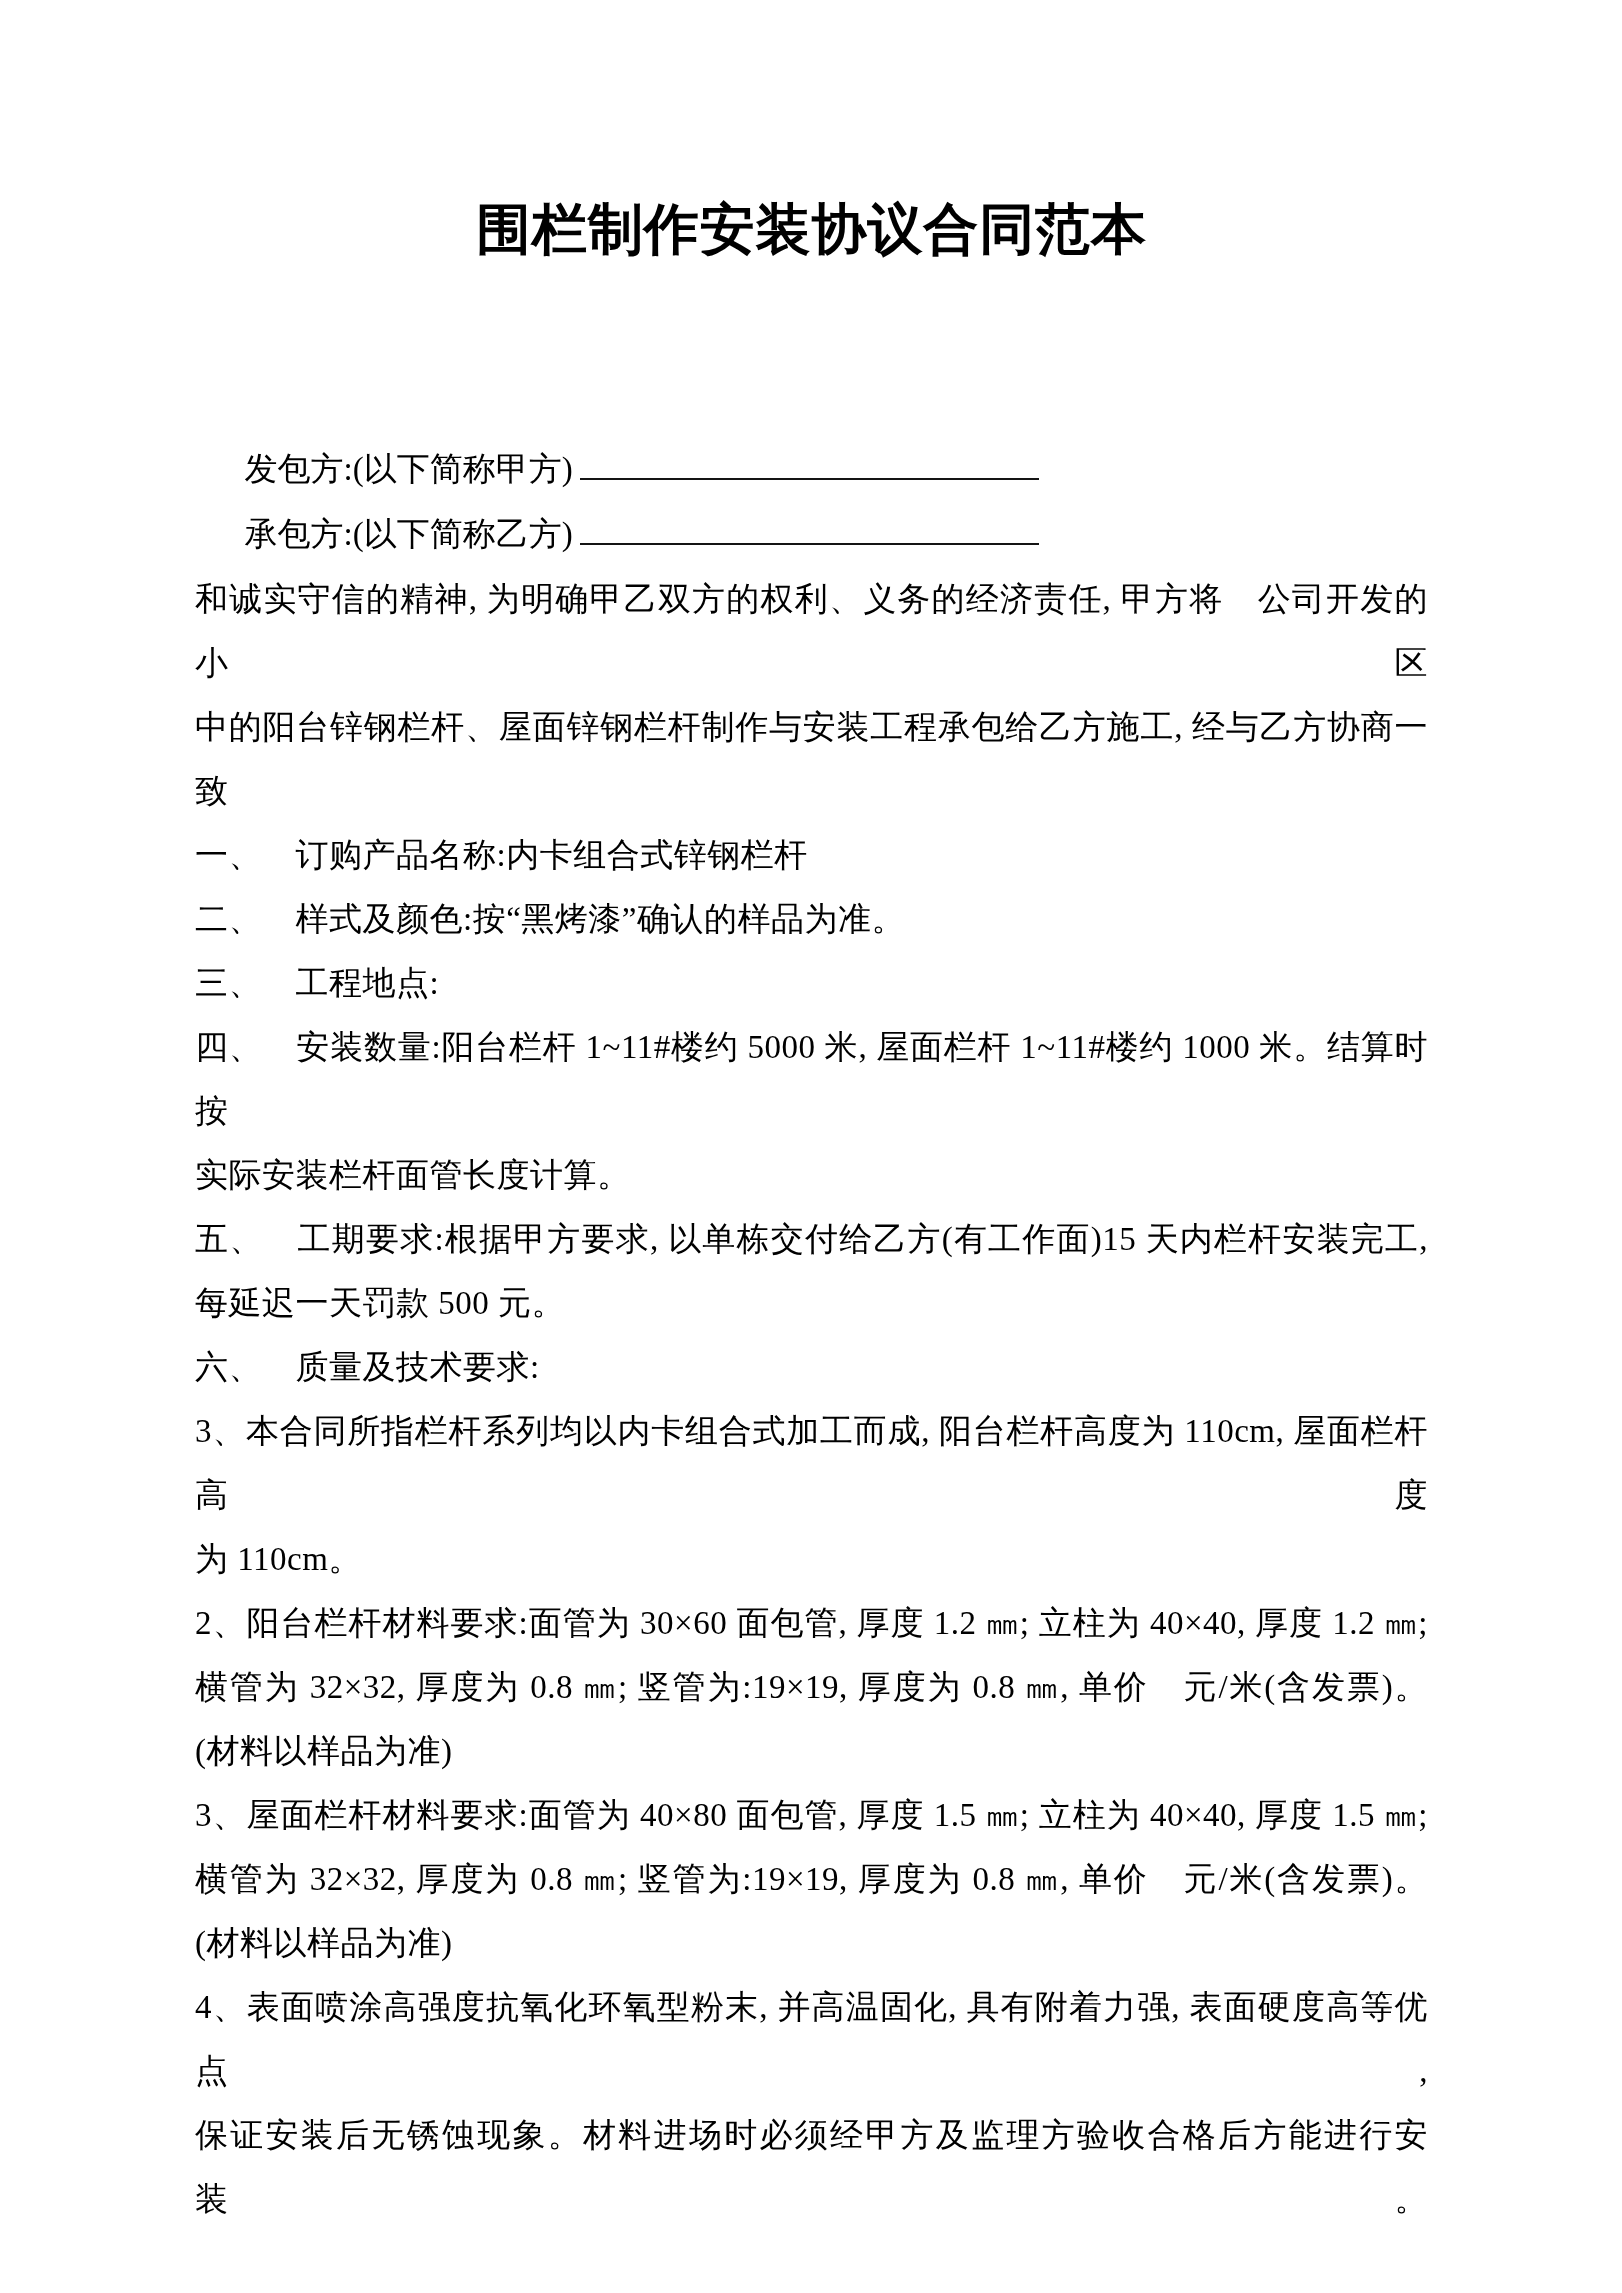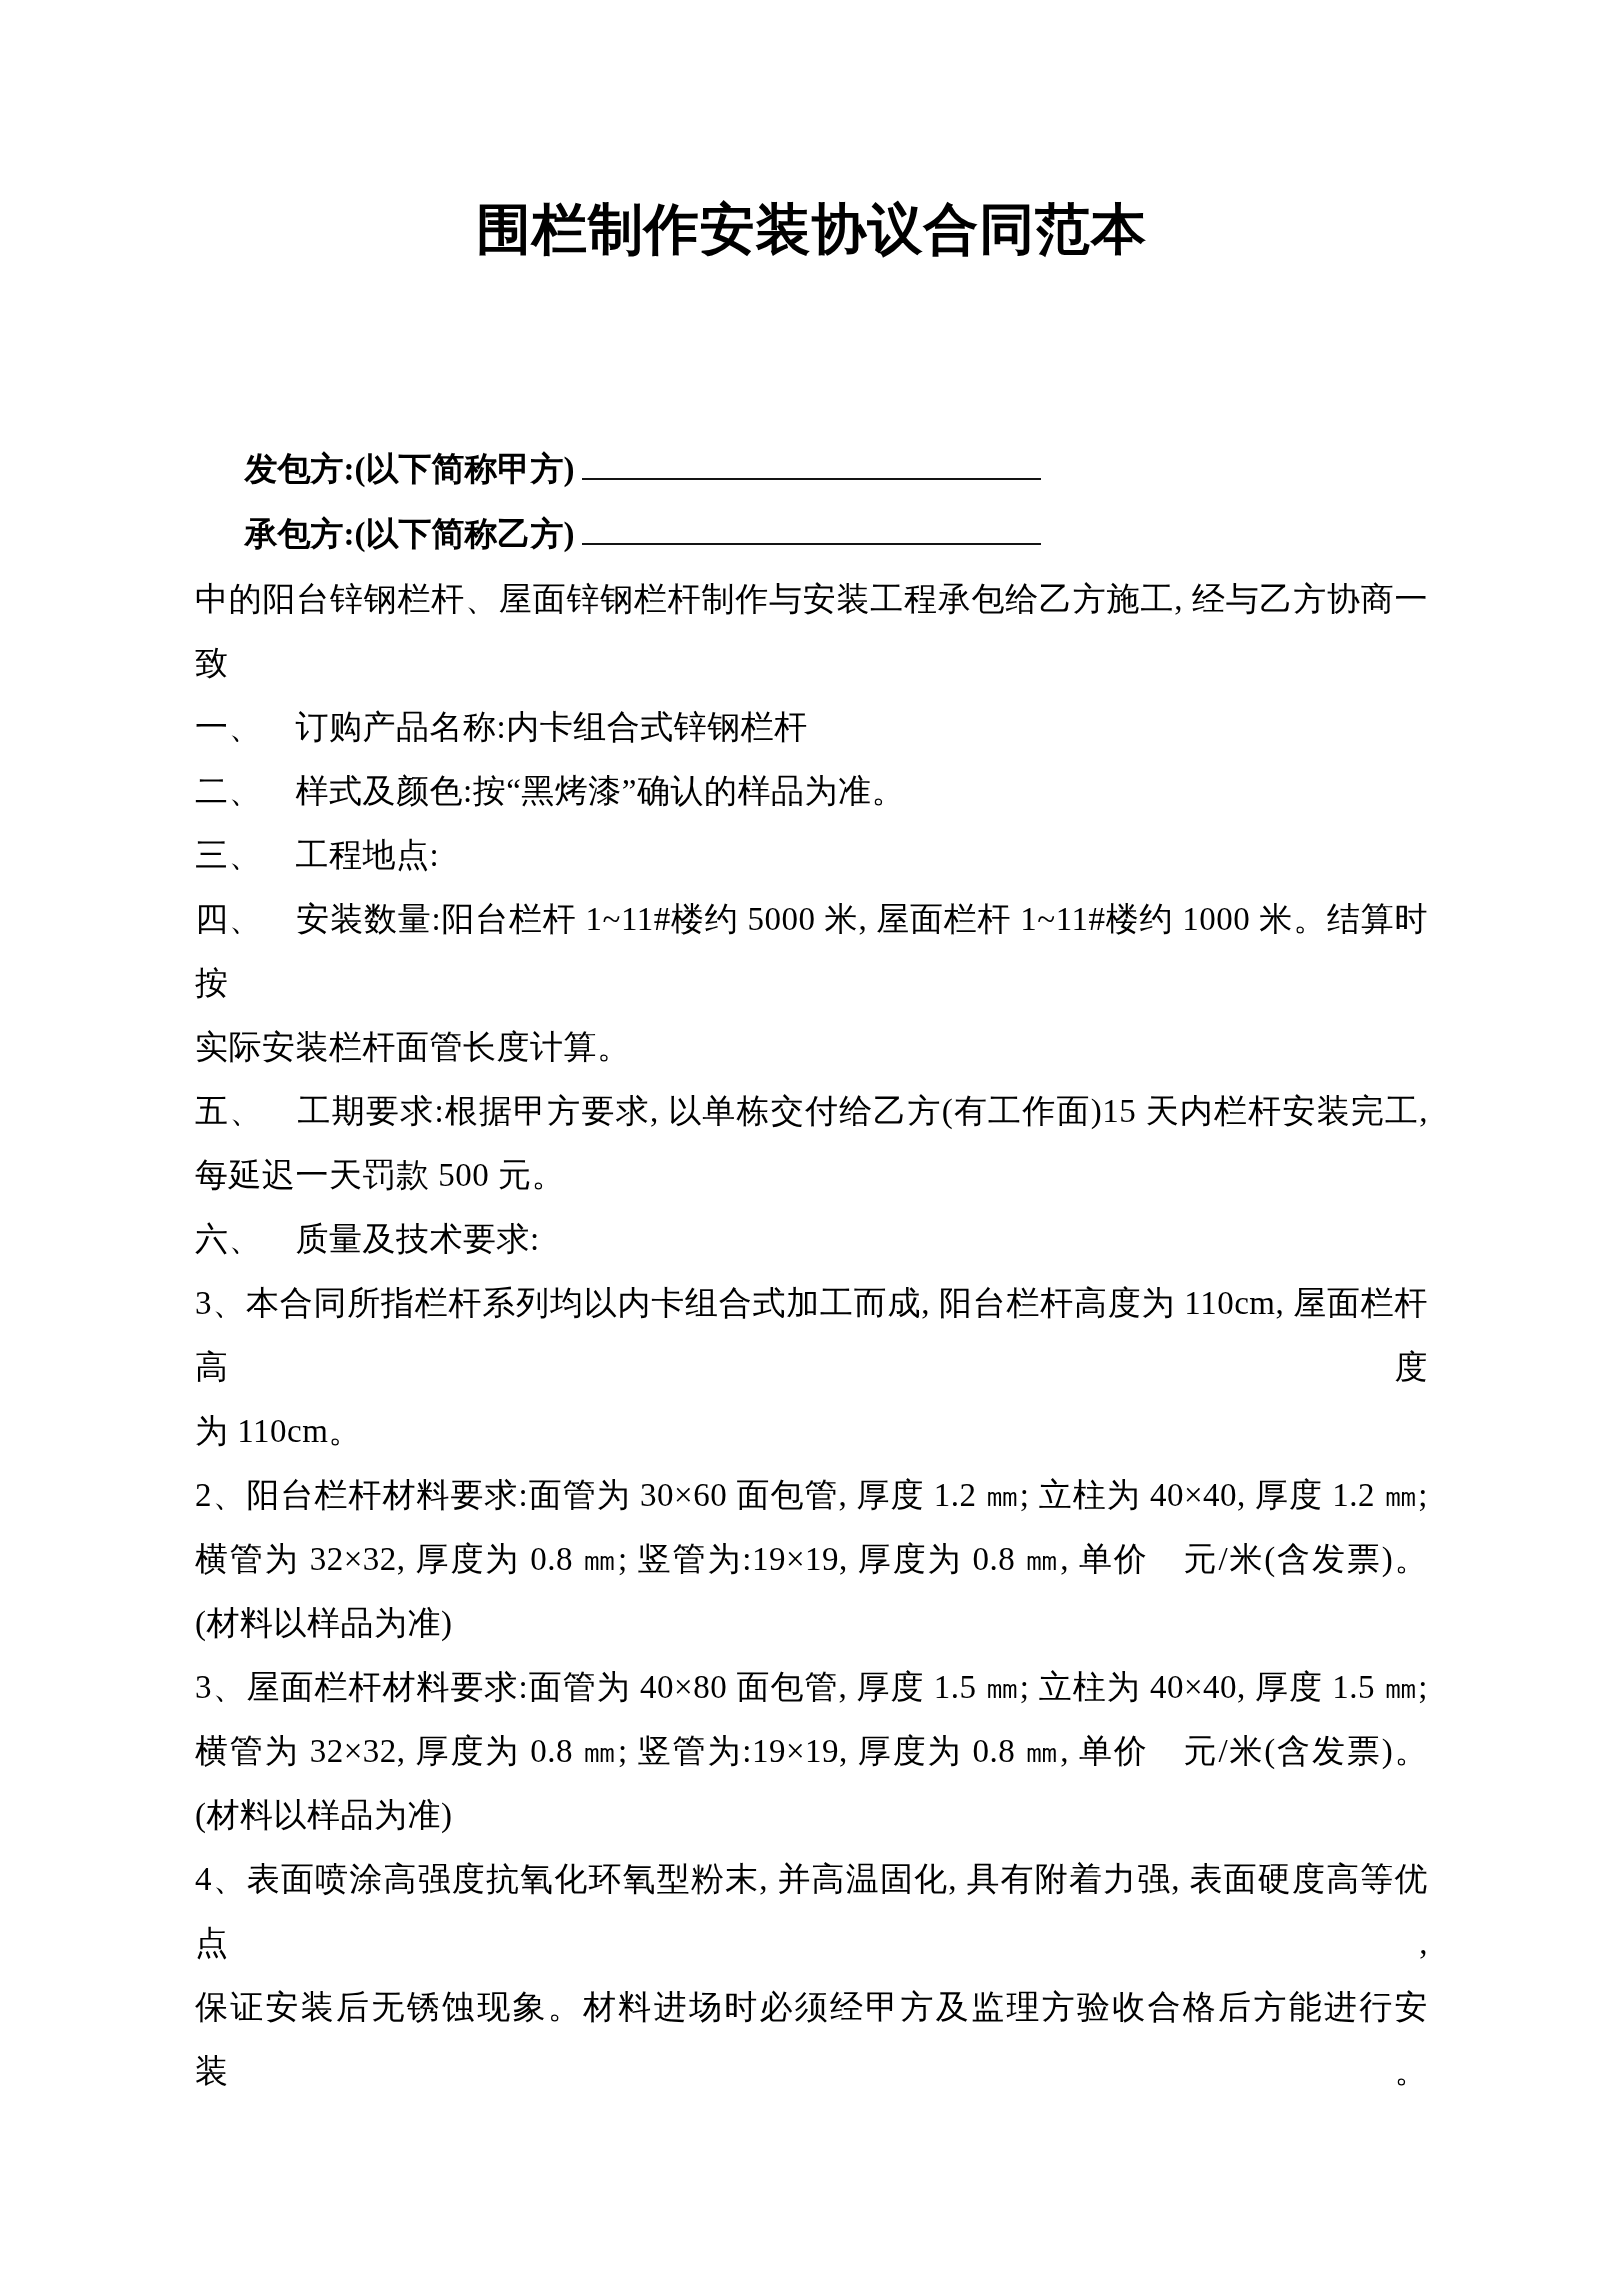--- a/index.html
+++ b/index.html
@@ -17,21 +17,21 @@
 
   .title {
     margin-top: 196px;
     font-size: 55px;
     line-height: 67px;
     font-weight: 700;
     text-align: center;
     letter-spacing: 0.9px;
   }
 
-  .parties { margin-top: 109px; font-weight: bold; }
+  .parties { margin-top: 109px; }
 
   .party-line {
     font-size: 33px;
     line-height: 65px;
     height: 65px;
     white-space: pre-wrap;
   }
 
   .blank {
     display: inline-block;
@@ -66,20 +66,21 @@
   <div class="parties">
     <div class="party-line">
       <span>发包方:(以下简称甲方)</span><span class="blank"></span>
     </div>
     <div class="party-line">
       <span>承包方:(以下简称乙方)</span><span class="blank"></span>
     </div>
   </div>
 
   <div class="body-text">
+      <div class="line j">和诚实守信的精神, 为明确甲乙双方的权利、义务的经济责任, 甲方将　公司开发的　小区</div>
       <div class="line j">中的阳台锌钢栏杆、屋面锌钢栏杆制作与安装工程承包给乙方施工, 经与乙方协商一致</div>
       <div class="line">一、　订购产品名称:内卡组合式锌钢栏杆</div>
       <div class="line">二、　样式及颜色:按“黑烤漆”确认的样品为准。</div>
       <div class="line">三、　工程地点:</div>
       <div class="line j">四、　安装数量:阳台栏杆 1~11#楼约 5000 米, 屋面栏杆 1~11#楼约 1000 米。结算时按</div>
       <div class="line">实际安装栏杆面管长度计算。</div>
       <div class="line j">五、　工期要求:根据甲方要求, 以单栋交付给乙方(有工作面)15 天内栏杆安装完工,</div>
       <div class="line">每延迟一天罚款 500 元。</div>
       <div class="line">六、　质量及技术要求:</div>
       <div class="line j">3、本合同所指栏杆系列均以内卡组合式加工而成, 阳台栏杆高度为 110cm, 屋面栏杆高度</div>

